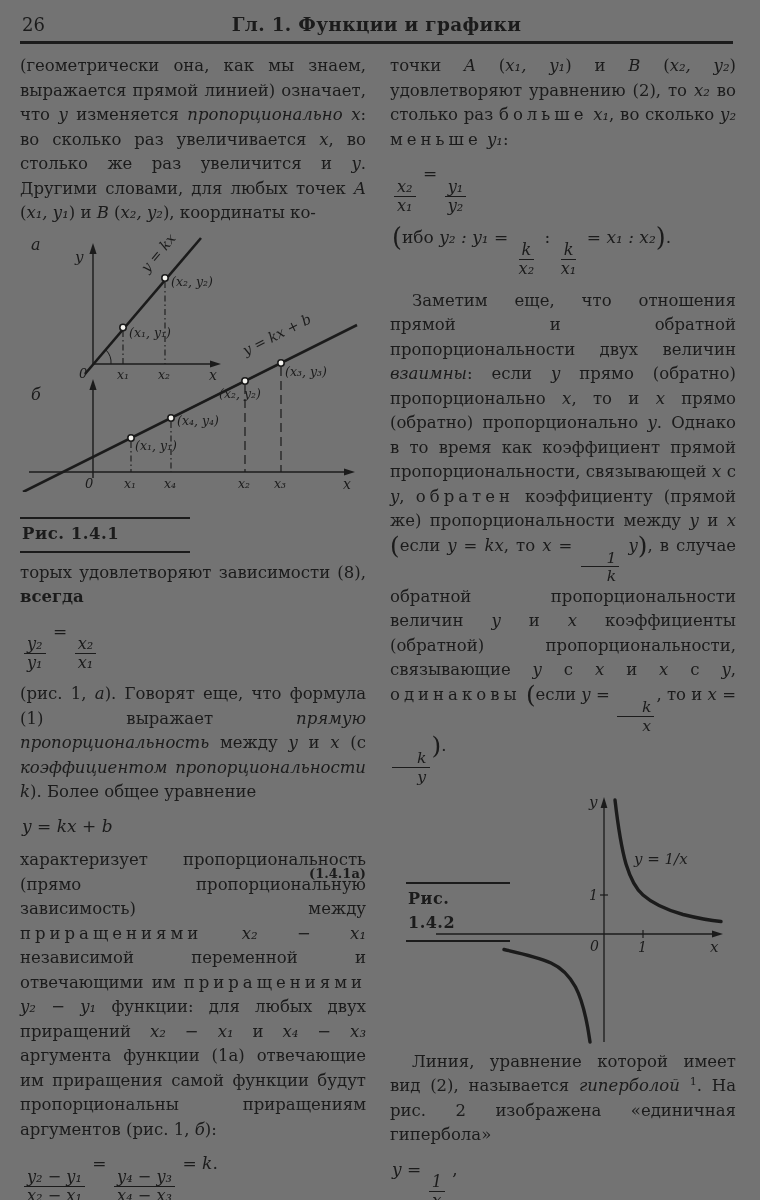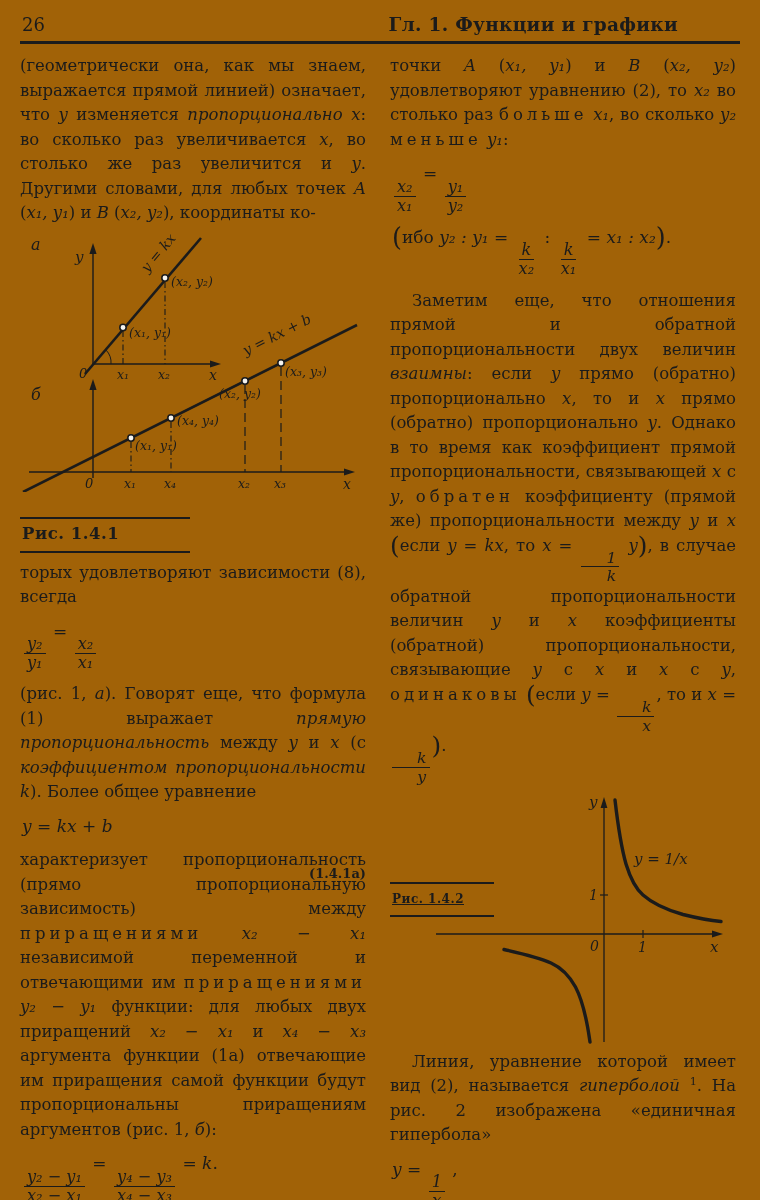--- a/index.html
+++ b/index.html
@@ -1,45 +1,45 @@
 <!DOCTYPE html>
 <html lang="ru"><head>
 <meta charset="utf-8">
 <style>
   html,body{margin:0;padding:0;}
   body{width:760px;height:1200px;overflow:hidden;background:#e9e7e2;}
-  .page{width:760px;height:1200px;background:#a16207;color:#1b1b1b;box-sizing:border-box;
-        padding:6px 20px 0 20px;font-family:"DejaVu Serif","Liberation Serif",serif;}
+  .page{width:760px;height:1200px;background:#737373;color:#1b1b1b;box-sizing:border-box;
+        padding:6px 27px 0 20px;font-family:"DejaVu Serif","Liberation Serif",serif;}
   header{display:grid;grid-template-columns:60px 1fr 60px;align-items:baseline;
          border-bottom:3px solid #1c1c1c;padding:8px 2px 6px 2px;}
   .pagenum{font-size:18px;}
-  .chapter{text-align:right;font-weight:bold;font-size:18.5px;letter-spacing:.3px;}
+  .chapter{text-align:center;font-weight:bold;font-size:18.5px;letter-spacing:.3px;}
   .columns{display:flex;gap:24px;margin-top:10px;}
   .col{width:346px;font-size:16.5px;line-height:24.5px;text-align:justify;}
   .para{margin:0;}
   .ind{text-indent:22px;}
   .sg-n{}
   .sg-i{font-style:italic;}
-  .sg-b{font-weight:normal;margin-top:30px;}
+  .sg-b{font-weight:bold;margin-top:30px;}
   .sg-sp{letter-spacing:4px;}
   .sg-sup{vertical-align:super;font-size:.68em;line-height:0;}
   .sg-p{font-size:1.5em;line-height:0;vertical-align:-0.13em;}
   .frac{display:inline-flex;flex-direction:column;align-items:center;vertical-align:-0.78em;
         margin:0 2px;font-style:italic;line-height:1.12;font-size:.95em;text-align:center;}
   .frac .fn{border-bottom:1.3px solid #1b1b1b;padding:0 3px;}
   .frac .fd{padding:0 3px;}
   .formula{position:relative;margin:9px 0 10px 2px;font-size:17px;}
   .formula .eqnum{position:absolute;right:0;top:50%;transform:translateY(-50%);font-weight:bold;font-size:13px;margin-top:48px;}
   .figure141{margin:6px 0 8px 0;}
   .figcap{display:inline-block;border-top:2.2px solid #1b1b1b;border-bottom:2.2px solid #1b1b1b;
           font-weight:bold;font-size:16.5px;padding:3px 8px 4px 2px;letter-spacing:.5px;}
   .cap141{width:160px;margin-top:18px;}
   .fig142wrap{position:relative;width:346px;height:250px;margin:8px 0 6px 0;}
   .fig142wrap svg{position:absolute;left:0;top:0;}
-  .cap142{position:absolute;left:0;top:88px;width:94px;font-size:12px;text-decoration:underline;}
+  .cap142{position:absolute;left:16px;top:88px;width:94px;font-size:16px;}
   svg text{font-family:"DejaVu Serif","Liberation Serif",serif;font-style:italic;fill:#1b1b1b;}
 </style>
 </head>
 <body>
 
 <div class="page">
 
   <header>
     <span class="pagenum">26</span>
     <span class="chapter">Гл. 1. Функции и графики</span>

